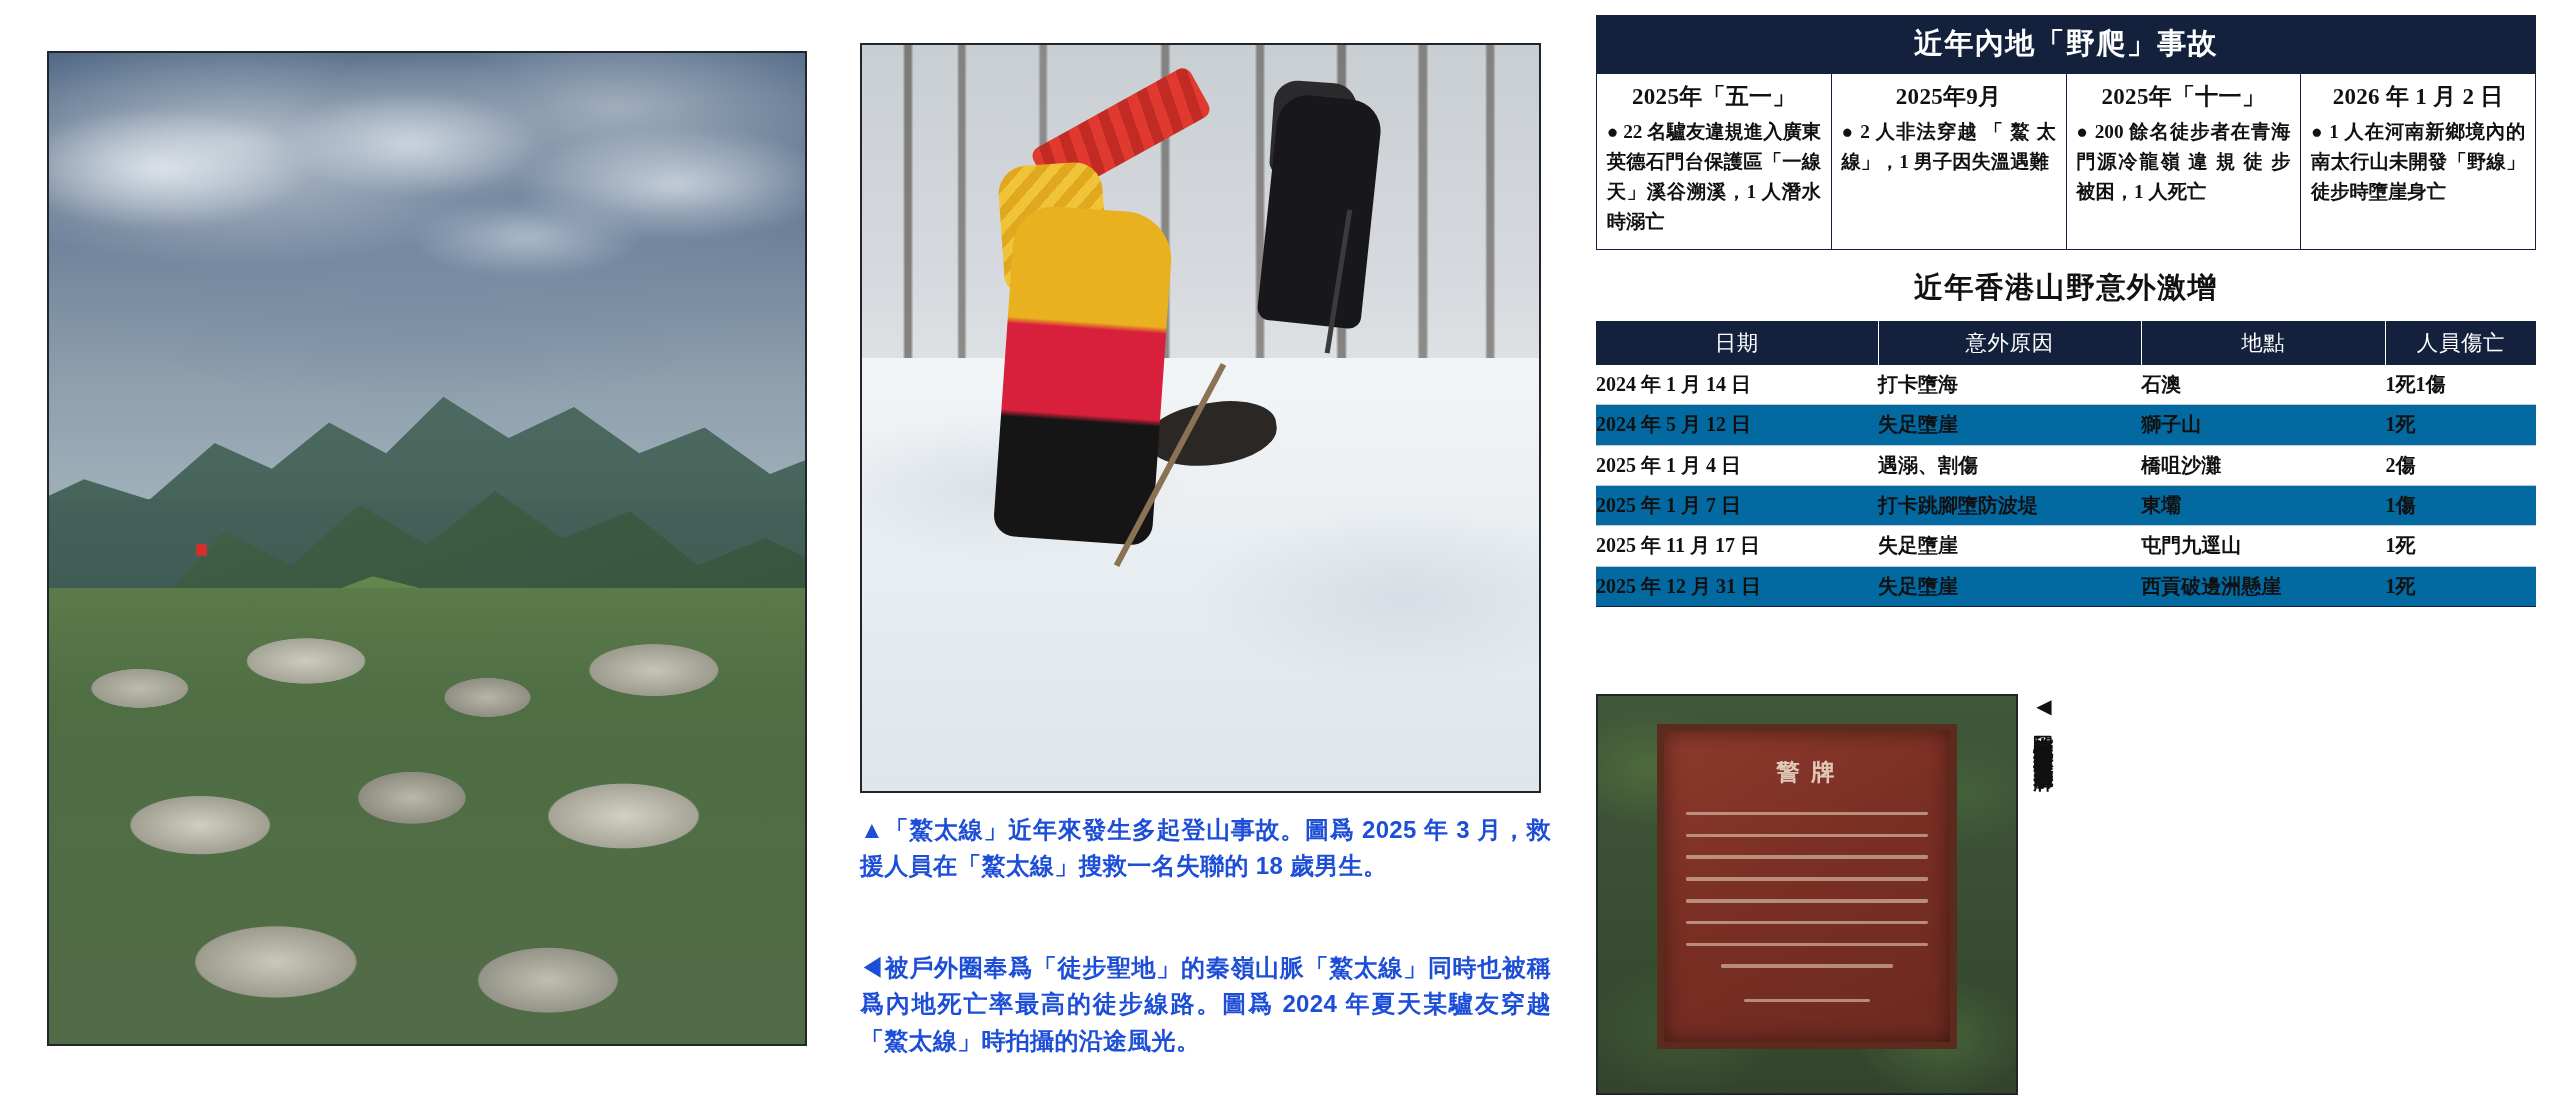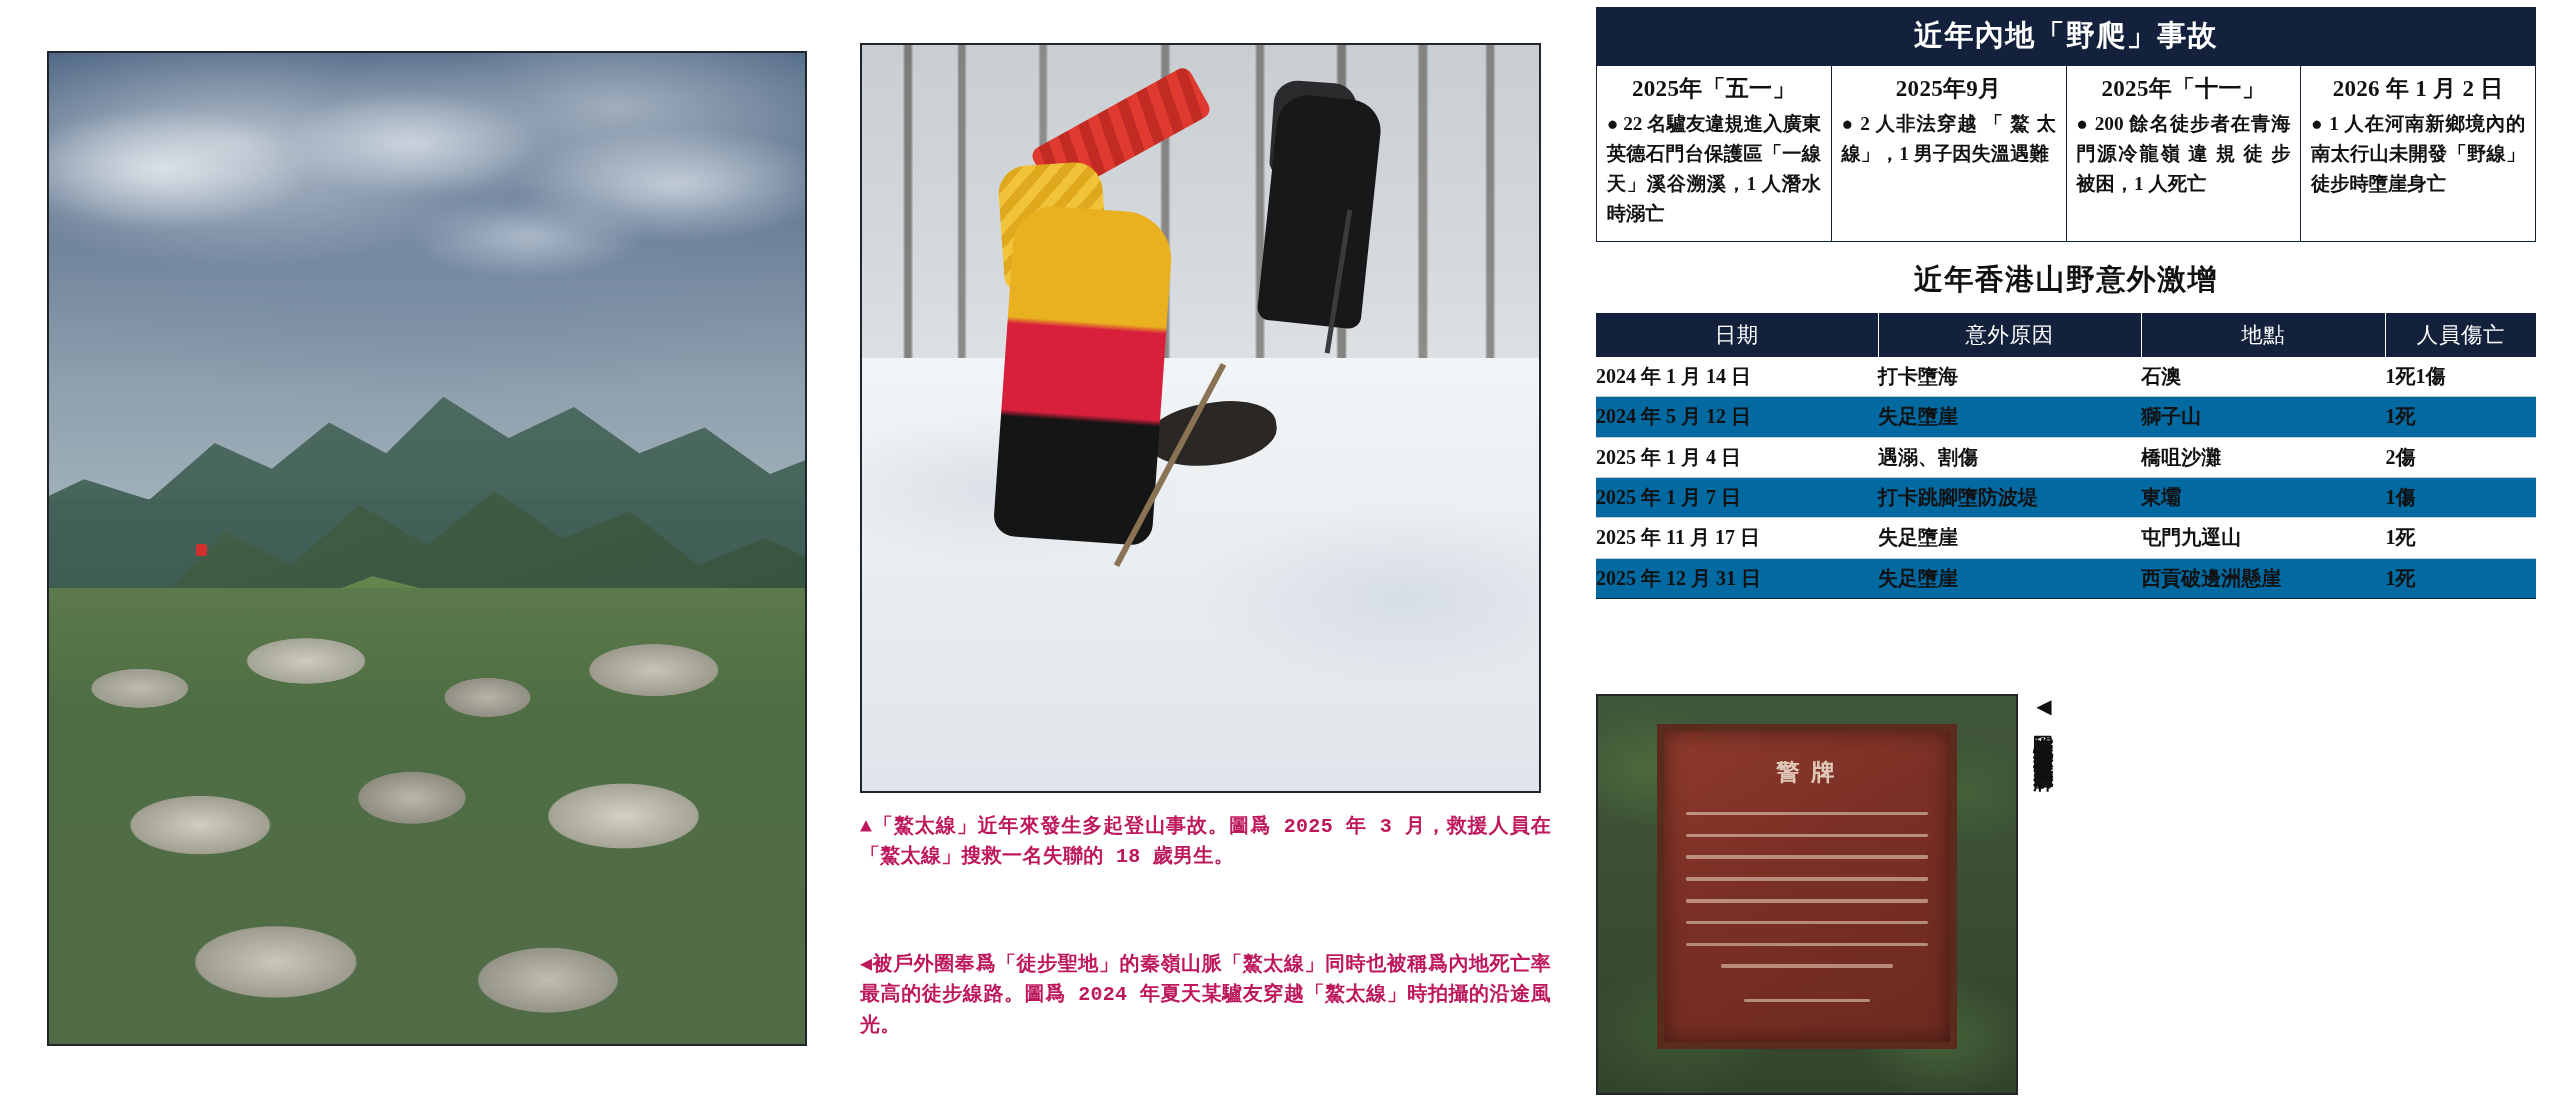--- a/index.html
+++ b/index.html
@@ -162,23 +162,23 @@
   .pm-pole2 {
     position: absolute; left: 45%; top: 41%;
     width: 6.2px; height: 228px;
     background: #8a7254;
     transform: rotate(28deg);
   }
 
   
   .caption {
     position: absolute;
-    font-family: Liberation Mono, monospace;
-    color: #be185d;
-    font-size: 20px;
+    font-family: Liberation Sans, sans-serif;
+    color: #1d4ed8;
+    font-size: 24px;
     line-height: 1.52;
     letter-spacing: 0.3px;
     text-align: justify;
     font-weight: 700;
   }
   .cap-top { left: 860px; top: 812px; width: 691px; }
   .cap-bottom { left: 860px; top: 950px; width: 691px; }
 
   
   .info {
@@ -188,20 +188,21 @@
   }
   .info-title {
     background: #13213c;
     color: #ffffff;
     font-family: "Liberation Serif", "DejaVu Serif", serif;
     font-weight: 700;
     font-size: 29px;
     text-align: center;
     padding: 9px 0 9.7px;
     letter-spacing: 1.4px;
+    margin-top: 8px;
   }
   .box-row {
     display: flex;
     border-left: 1.4px solid #13213c;
     border-right: 1.4px solid #13213c;
     border-bottom: 1.4px solid #13213c;
     background: #fff;
   }
   .box-cell {
     flex: 1 1 0;

